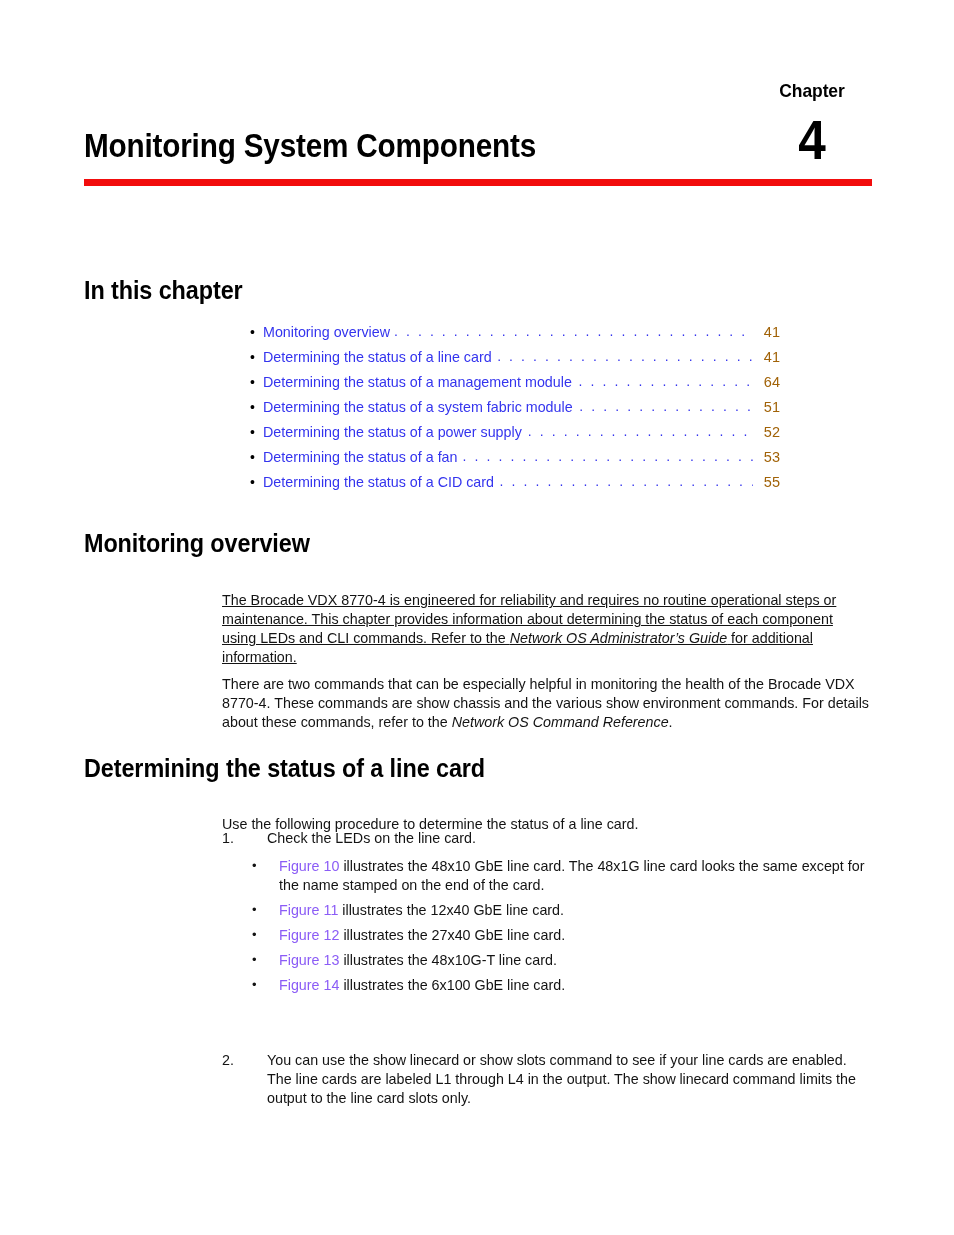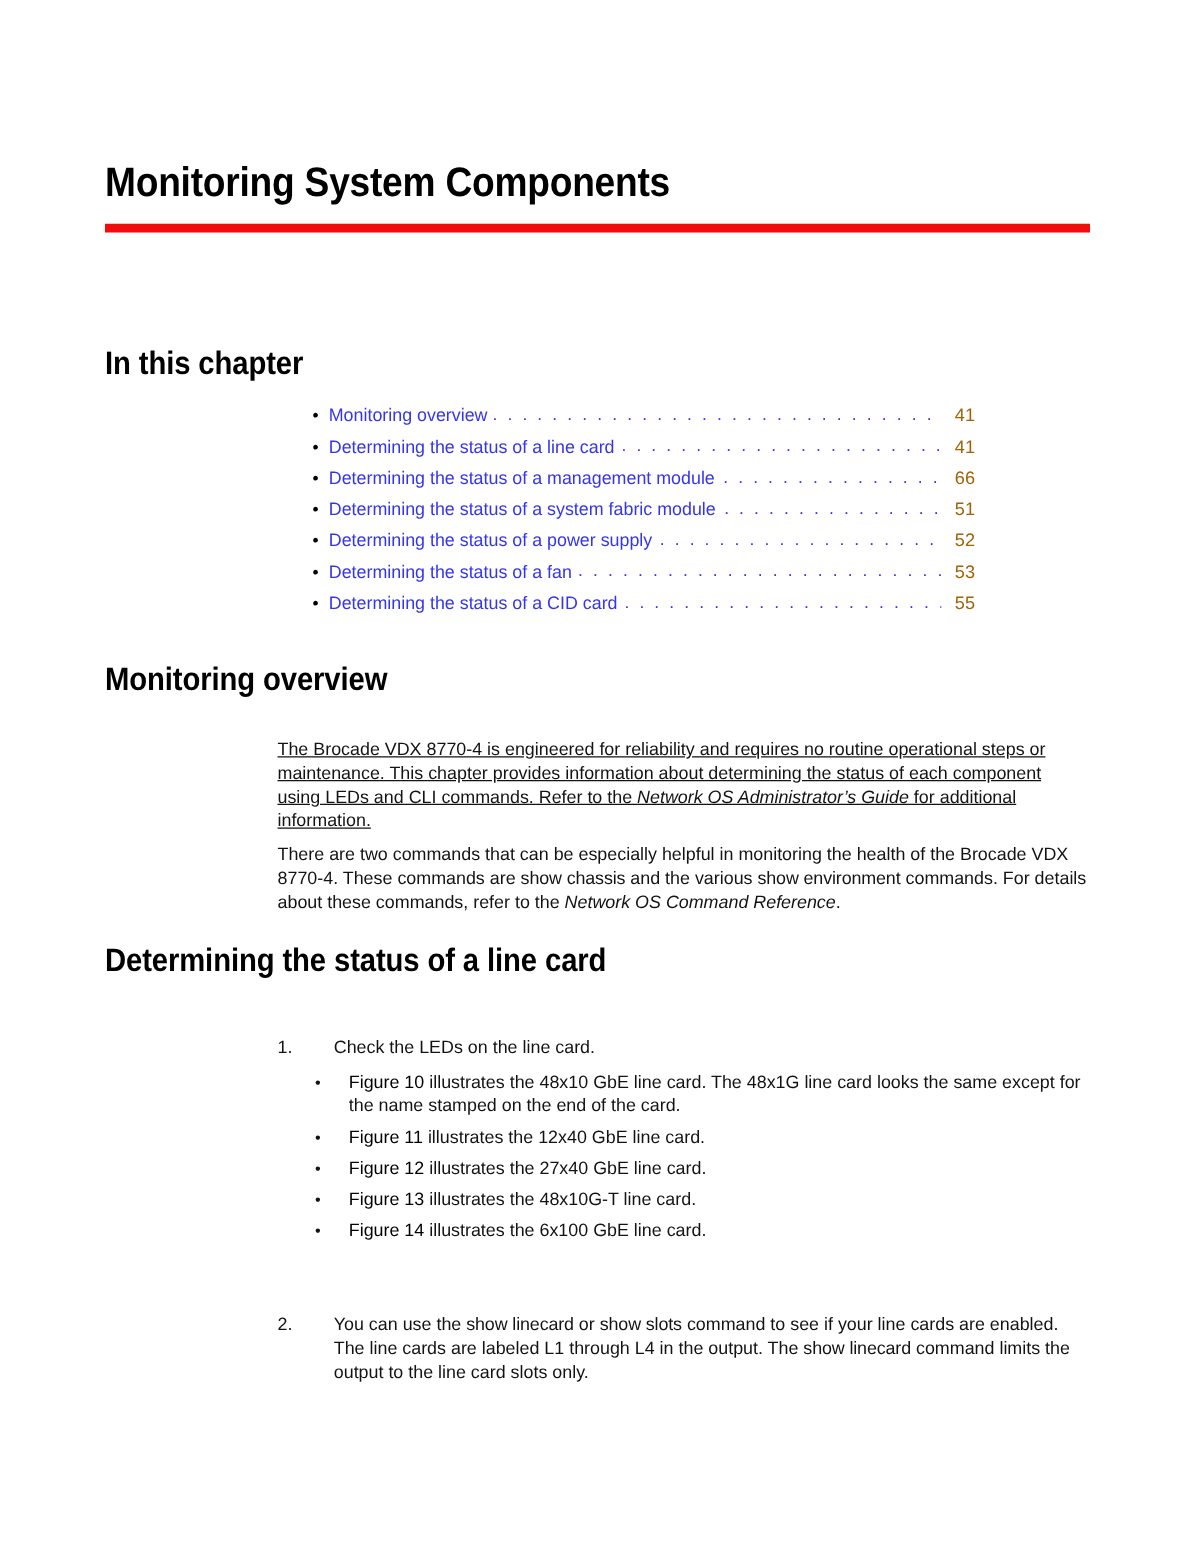--- a/index.html
+++ b/index.html
@@ -146,21 +146,21 @@
   .p-overview-2 { top: 661px; }
   .p-linecard-intro { top: 801px; }
   .p-led-patterns { top: 1004px; }
 
   em.pub { font-style: italic; }
   strong.cmd {
     font-weight: normal;
     letter-spacing: -0.1px;
   }
   a.xref, span.xref {
-    color: #000000;
+    color: #8b5cf6;
     text-decoration: none;
   }
 
   
   .step {
     position: absolute;
     left: 222px;
     width: 648px;
     font-size: 14.3px;
     line-height: 19px;
@@ -202,20 +202,24 @@
     top: -1px;
     font-size: 13px;
     line-height: 19px;
   }
 </style>
 </head>
 <body>
 
 <div class="page">
 
+  <div class="chapter-block">
+    <div class="chapter-word">Chapter</div>
+    <div class="chapter-number">4</div>
+  </div>
 
   <div class="chapter-title">Monitoring System Components</div>
   <div class="title-rule"></div>
 
   <div class="section-heading h-in-this-chapter">In this chapter</div>
 
   <div class="toc">
 
     <div class="toc-row">
       <span class="toc-bullet">•</span>
@@ -228,21 +232,21 @@
       <span class="toc-bullet">•</span>
       <span class="toc-link">Determining the status of a line card</span>
       <span class="toc-leader">. . . . . . . . . . . . . . . . . . . . . . . . . . . . . . . . . . . . . . . . . . . . . . . . . . . . . . . . . . . . . . . . . . .</span>
       <span class="toc-page">41</span>
     </div>
 
     <div class="toc-row">
       <span class="toc-bullet">•</span>
       <span class="toc-link">Determining the status of a management module</span>
       <span class="toc-leader">. . . . . . . . . . . . . . . . . . . . . . . . . . . . . . . . . . . . . . . . . . . . . . . . . . . . . . . . . . . . . . . . . . .</span>
-      <span class="toc-page">66</span>
+      <span class="toc-page">64</span>
     </div>
 
     <div class="toc-row">
       <span class="toc-bullet">•</span>
       <span class="toc-link">Determining the status of a system fabric module</span>
       <span class="toc-leader">. . . . . . . . . . . . . . . . . . . . . . . . . . . . . . . . . . . . . . . . . . . . . . . . . . . . . . . . . . . . . . . . . . .</span>
       <span class="toc-page">51</span>
     </div>
 
     <div class="toc-row">
@@ -269,20 +273,21 @@
   </div>
 
   <div class="section-heading h-monitoring-overview">Monitoring overview</div>
 
   <p class="body-para p-overview-1"><span>The Brocade VDX 8770-4 is engineered for reliability and requires no routine operational steps or maintenance. This chapter provides information about determining the status of each component using LEDs and CLI commands. Refer to the </span><em class="pub">Network OS Administrator’s Guide</em><span> for additional information.</span></p>
 
   <p class="body-para p-overview-2"><span>There are two commands that can be especially helpful in monitoring the health of the Brocade VDX 8770-4. These commands are </span><strong class="cmd">show chassis</strong><span> and the various </span><strong class="cmd">show environment</strong><span> commands. For details about these commands, refer to the </span><em class="pub">Network OS Command Reference</em><span>.</span></p>
 
   <div class="section-heading h-line-card">Determining the status of a line card</div>
 
+  <p class="body-para p-linecard-intro">Use the following procedure to determine the status of a line card.</p>
 
   <div class="step step-1">
     <span class="step-num">1.</span>
     <span class="step-body">Check the LEDs on the line card.</span>
   </div>
 
   <div class="sub-bullets">
 
     <div class="sub-bullet">
       <span class="dot">•</span><a class="xref" href="#">Figure 10</a><span> illustrates the 48x10 GbE line card. The 48x1G line card looks the same except for the name stamped on the end of the card.</span>

